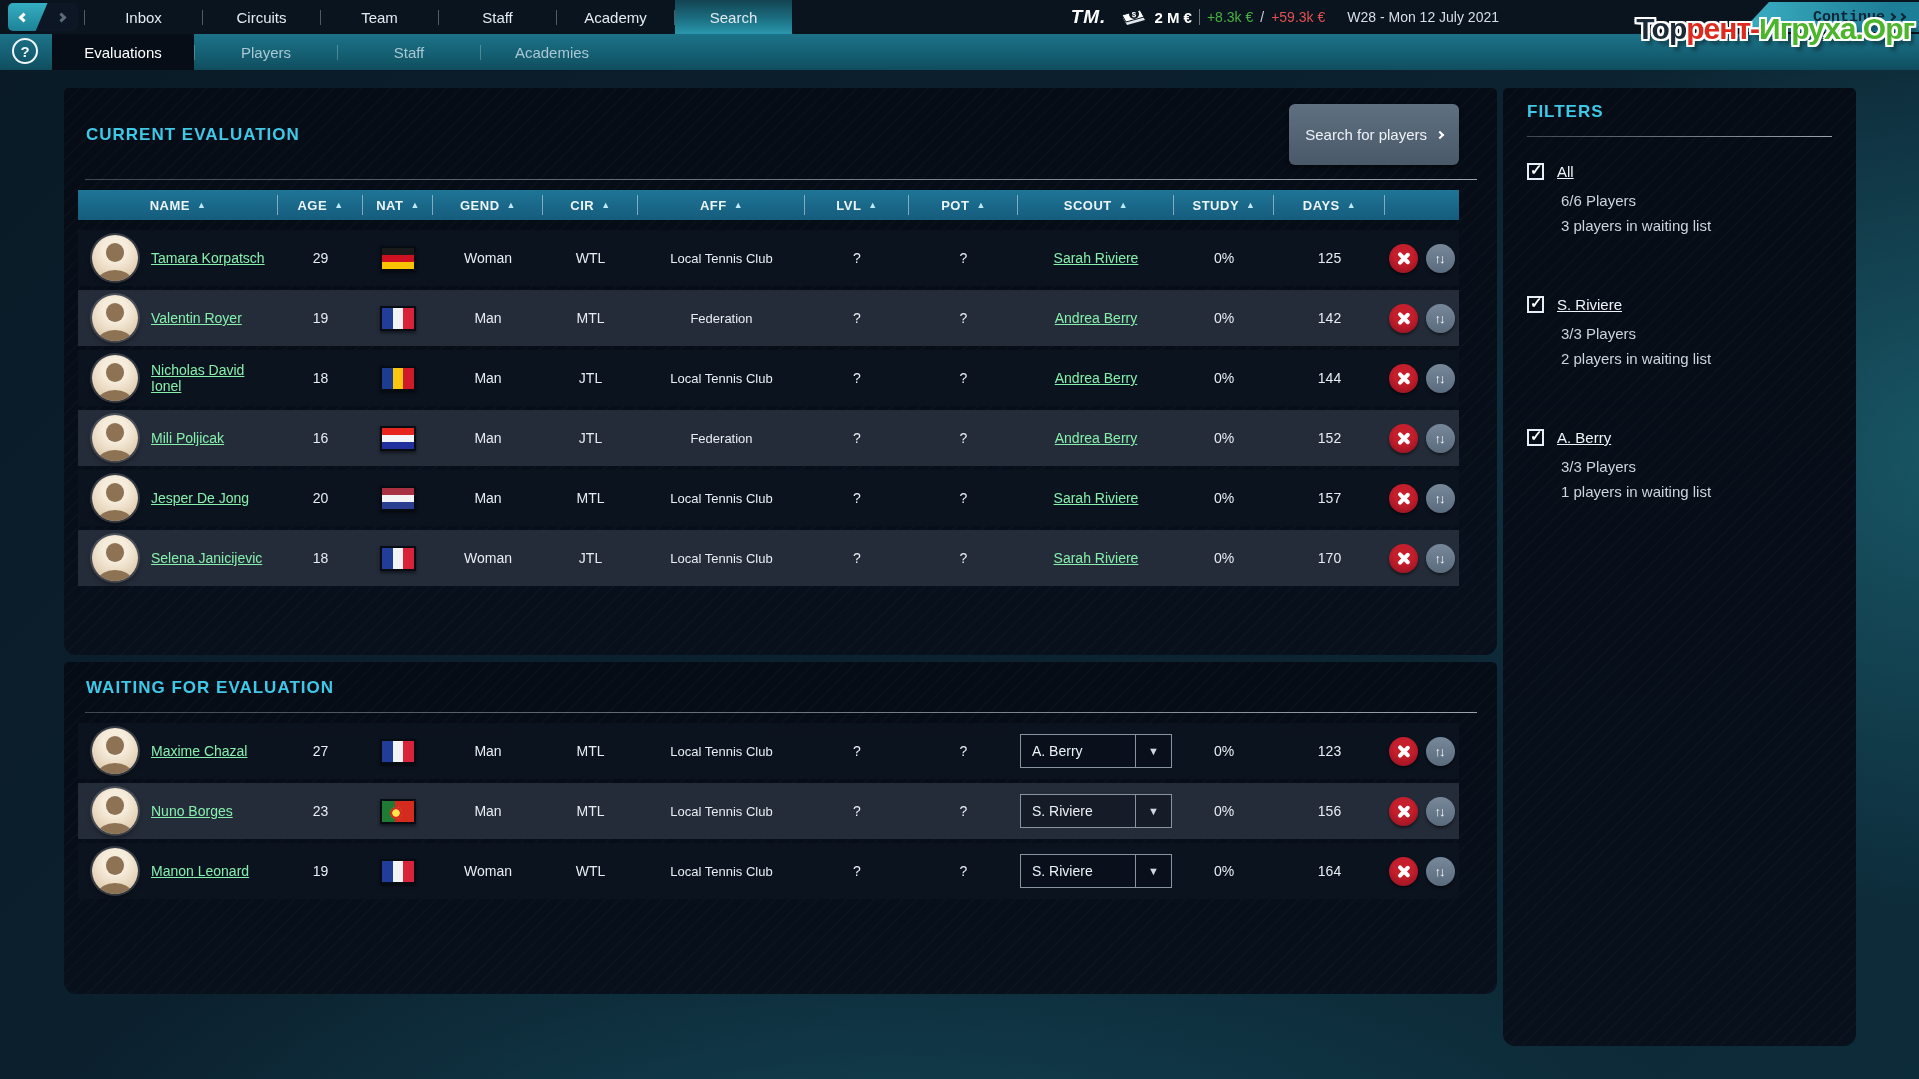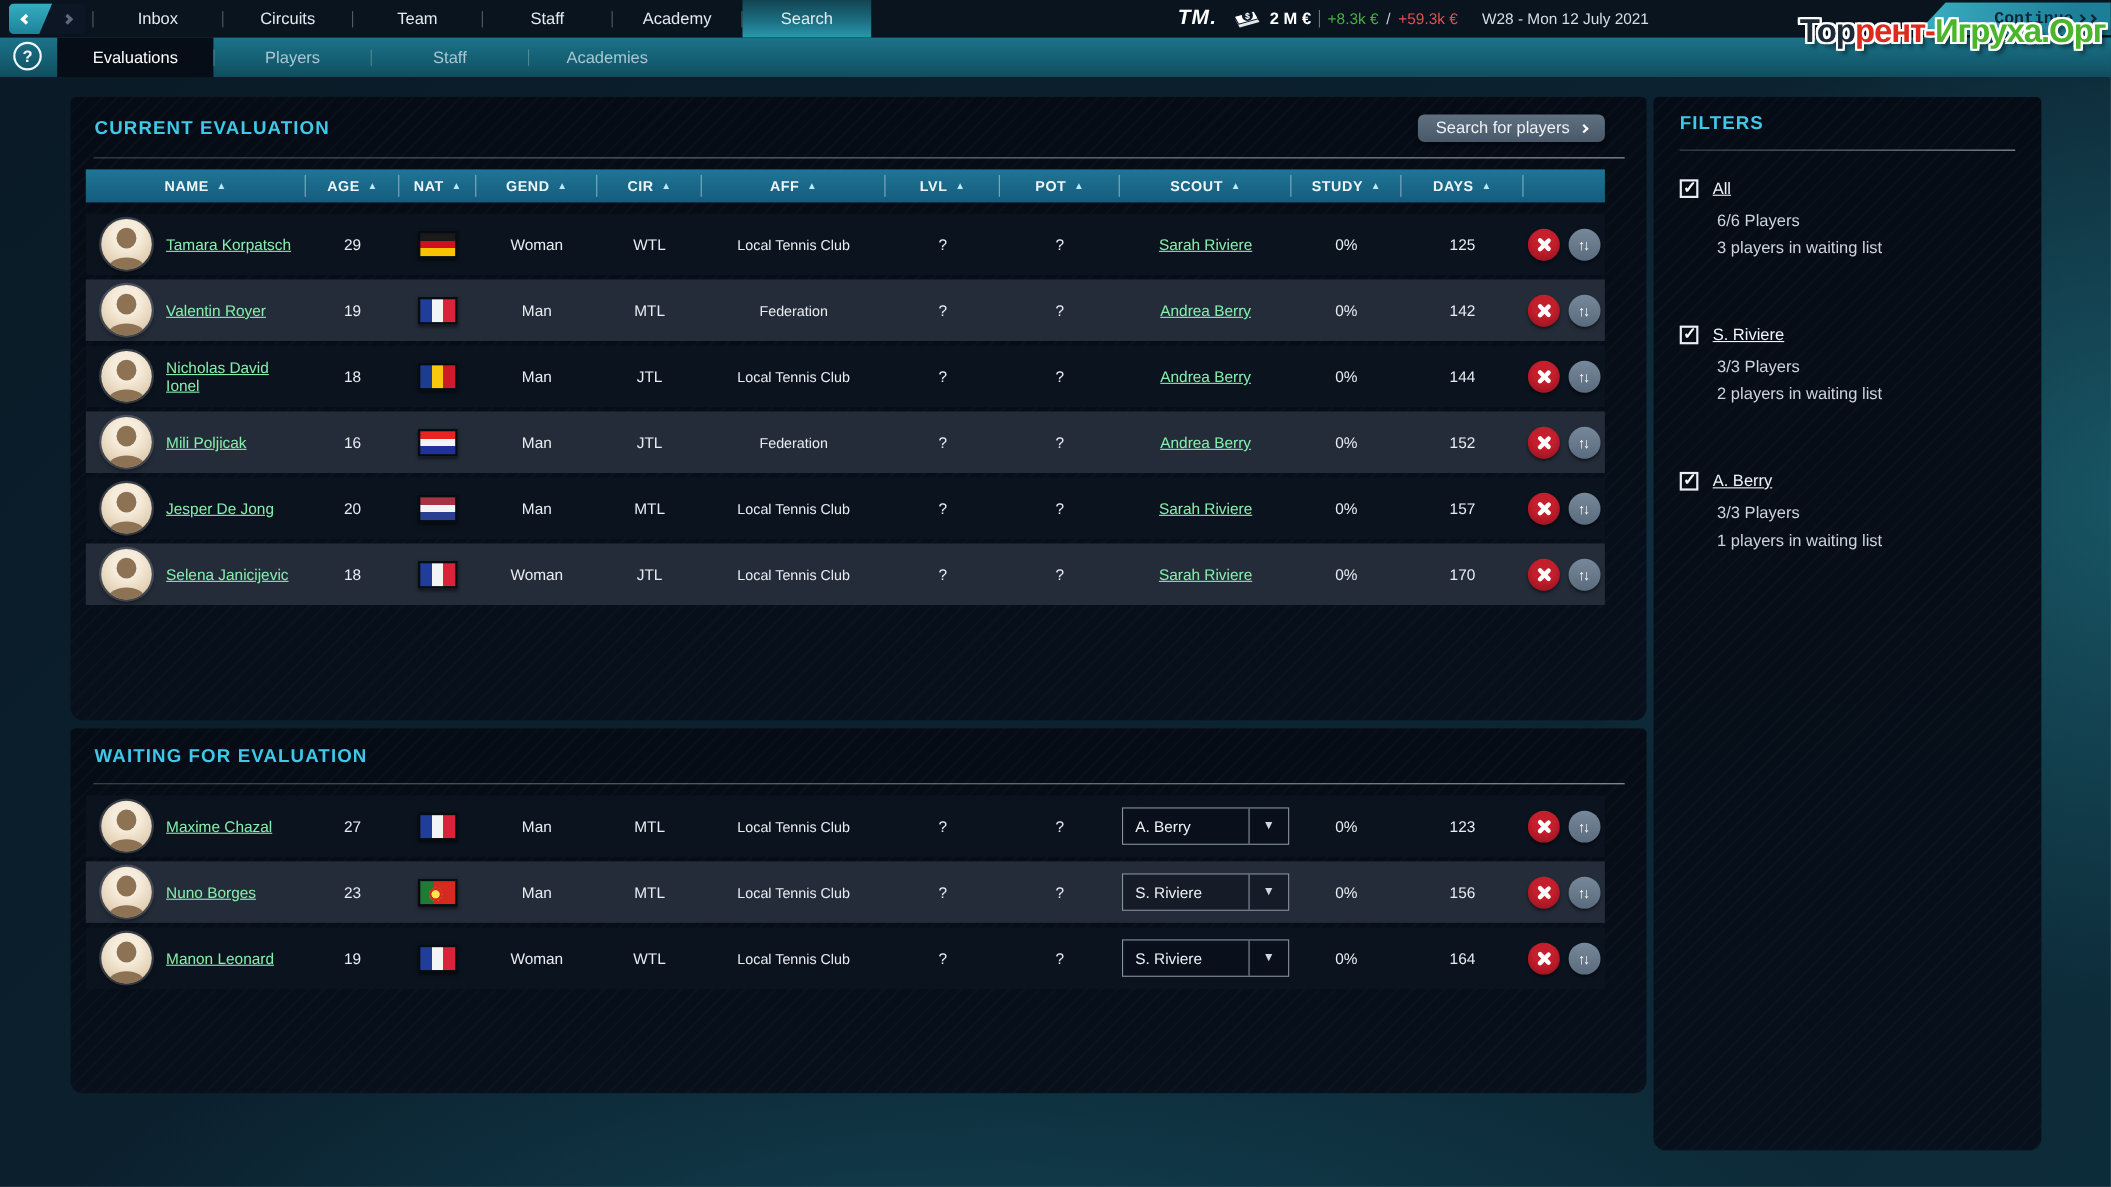--- a/index.html
+++ b/index.html
@@ -61,21 +61,21 @@
       linear-gradient(180deg,#060c16 0%,#07101b 100%);
     border-radius:5px 5px 12px 12px;
   }
   .panel-current{height:567px;margin-bottom:7px;}
   .panel-waiting{height:332px;}
   .filters-panel{width:353px;height:958px;flex:none;padding:14px 20px 0 24px;}
 
   .panel-head{display:flex;align-items:center;justify-content:space-between;padding:16px 38px 0 22px;}
   .sec-title{color:#3fc9e8;font-size:17px;font-weight:700;letter-spacing:1px;}
   .divider{height:1px;margin:14px 20px 10px 21px;background:linear-gradient(90deg,rgba(235,243,248,.25),rgba(235,243,248,.65));}
-  .search-btn{border:none;cursor:pointer;border-radius:6px;padding:4px 16px;display:flex;align-items:center;gap:10px;
+  .search-btn{border:none;cursor:pointer;border-radius:6px;padding:22px 16px;display:flex;align-items:center;gap:10px;
     background:linear-gradient(180deg,#5f7080 0%,#49596a 100%);box-shadow:0 2px 4px rgba(0,0,0,.45);
     color:#eef2f6;font-size:15px;font-family:"Liberation Sans",sans-serif;}
 
   
   .table{margin:4px 38px 0 14px;}
   .trow{display:grid;grid-template-columns:200px 85px 70px 110px 95px 167px 104px 109px 156px 100px 111px 74px;align-items:center;}
   .thead{height:30px;background:linear-gradient(180deg,#1f7596 0%,#155c7d 100%);margin-bottom:10px;}
   .hcell{position:relative;height:100%;display:flex;align-items:center;justify-content:center;gap:7px;font-size:13px;font-weight:700;color:#eef5f9;letter-spacing:.5px;cursor:pointer;}
   .hcell::after{content:'';position:absolute;right:0;top:5px;bottom:5px;width:1px;background:rgba(255,255,255,.45);}
   .hcell.no-sep::after{display:none;}

